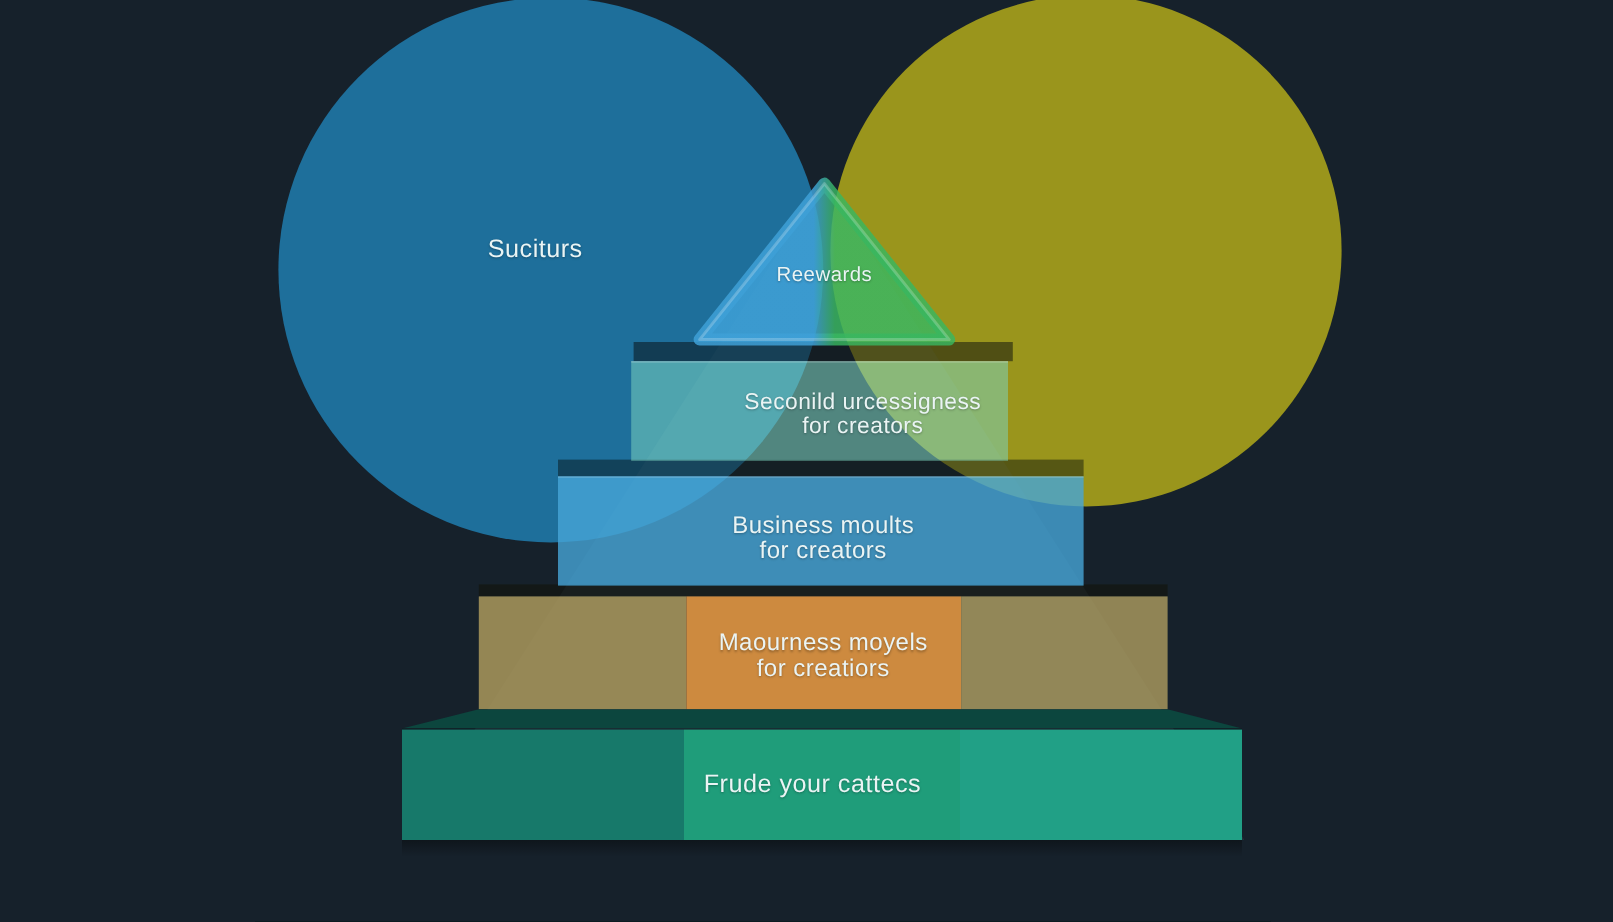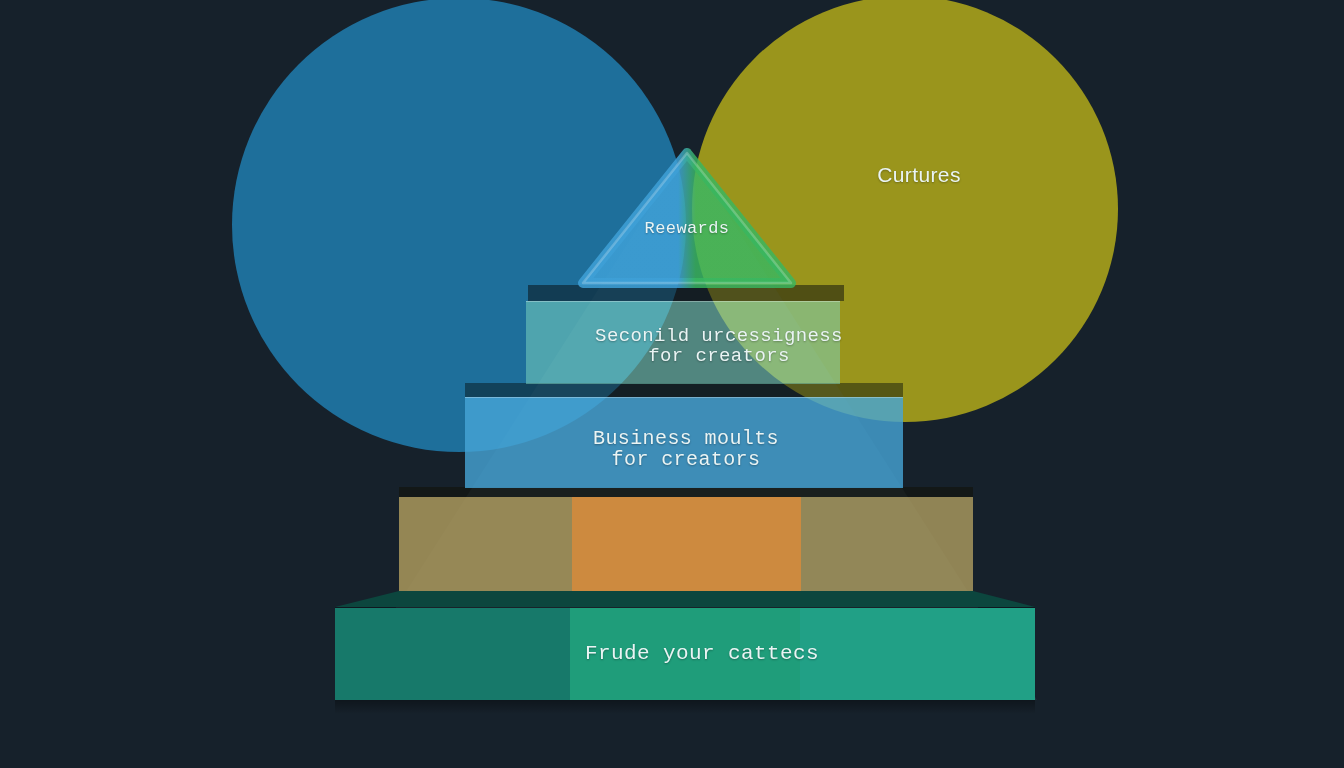--- a/index.html
+++ b/index.html
@@ -57,28 +57,28 @@
     background:linear-gradient(rgba(0,0,0,0.35), rgba(0,0,0,0));
   }
   
   .triangle-svg{left:0;top:0;width:1344px;height:768px;}
   
   .lbl{
     position:absolute;text-align:center;color:#eaf4f4;
     font-weight:300;letter-spacing:0.4px;
     text-shadow:0 1px 2px rgba(0,0,0,0.30);
   }
-  .lbl span{display:block;font-family:Liberation Mono, monospace;}
+  .lbl span{display:block;}
   .lbl-suciturs{left:346px;top:196px;width:200px;font-size:21px;}
   .lbl-curtures{left:819px;top:163px;width:200px;font-size:21px;}
   .lbl-top{left:587px;top:218px;width:200px;font-size:17px;line-height:21px;}
   .lbl-l2{left:569px;top:326px;width:300px;font-size:19px;line-height:20px;}
   .lbl-l3{left:536px;top:428px;width:300px;font-size:20px;line-height:21px;}
   .lbl-l4{left:536px;top:526px;width:300px;font-size:20px;line-height:21px;}
-  .lbl-base{left:502px;top:642px;width:400px;font-size:21px;}
+  .lbl-base{left:477px;top:642px;width:400px;font-size:21px;}
 </style>
 </head>
 <body>
 
 <div id="canvas">
 
   <div class="abs circle circle-left"></div>
   <div class="abs circle circle-right"></div>
 
   <div class="abs glow-beam"></div>
@@ -109,34 +109,38 @@
         <stop offset="0" stop-color="rgba(62,160,215,0.85)"></stop>
         <stop offset="0.46" stop-color="rgba(62,160,215,0.85)"></stop>
         <stop offset="0.54" stop-color="rgba(56,183,96,0.82)"></stop>
         <stop offset="1" stop-color="rgba(56,183,96,0.82)"></stop>
       </linearGradient>
     </defs>
     <polygon points="687,153 791,283 583,283" fill="url(#triGrad)" stroke="url(#triGrad)" stroke-width="10" stroke-linejoin="round"></polygon>
     <polygon points="687,153 791,283 583,283" fill="none" stroke="rgba(255,255,255,0.22)" stroke-width="2.5" stroke-linejoin="round"></polygon>
   </svg>
 
-  <div class="lbl lbl-curtures">Curtures</div>
+  <div class="lbl lbl-suciturs">Suciturs</div>
 
   <div class="lbl lbl-top">
     <span>Reewards</span>
   </div>
 
   <div class="lbl lbl-l2">
     <span>Seconild urcessigness</span>
     <span>for creators</span>
   </div>
 
   <div class="lbl lbl-l3">
     <span>Business moults</span>
     <span>for creators</span>
   </div>
 
+  <div class="lbl lbl-l4">
+    <span>Maourness moyels</span>
+    <span>for creatiors</span>
+  </div>
 
   <div class="lbl lbl-base">
     <span>Frude your cattecs</span>
   </div>
 
 </div>
 
 </body></html>

